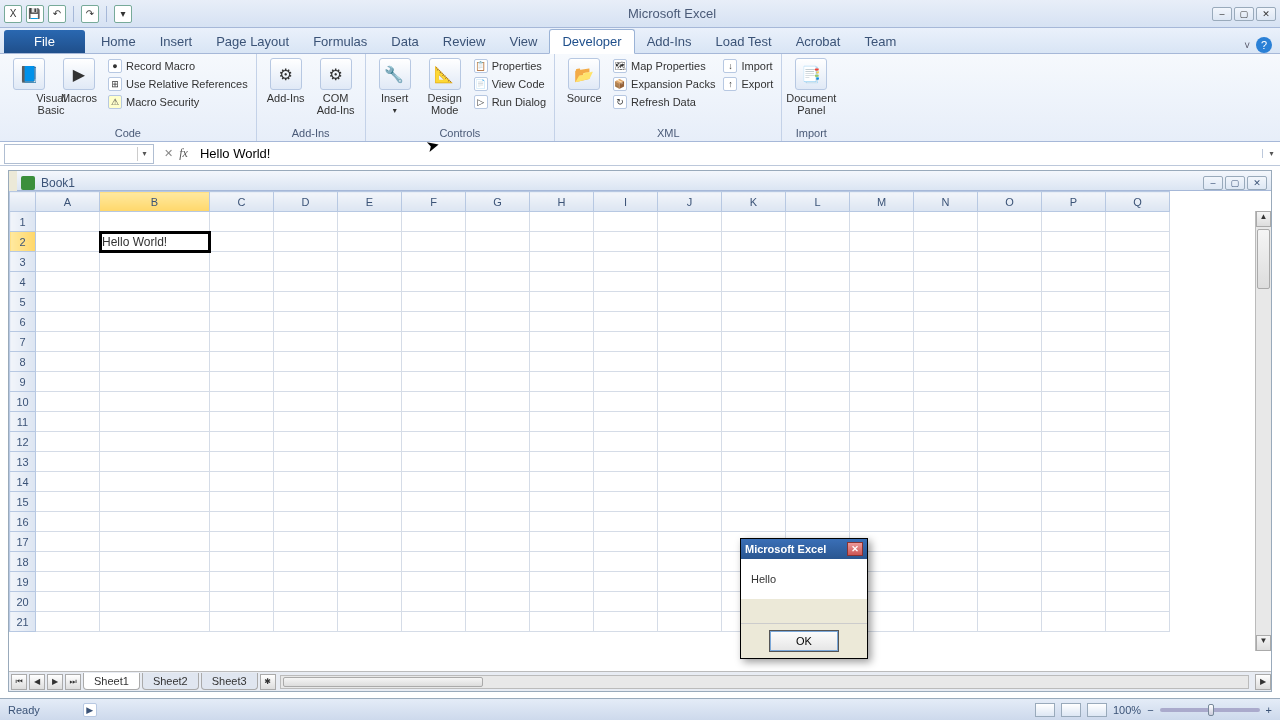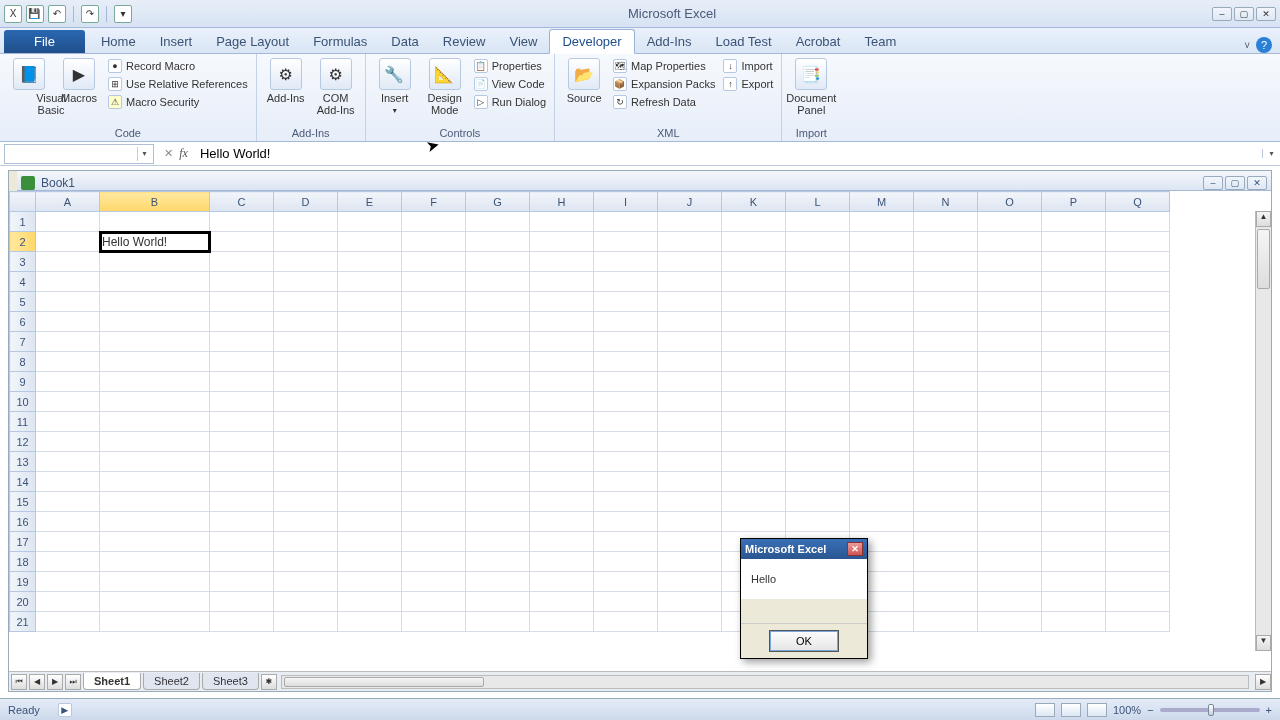--- a/index.html
+++ b/index.html
@@ -56,27 +56,27 @@
   table.grid th.rowh { width:26px; background:linear-gradient(90deg,#f2f5fa,#dce5f2); border:1px solid #b7c8e2; font-weight:normal; font-size:11px; color:#3b5377; text-align:center;}
   table.grid th.rowh.sel { background:linear-gradient(90deg,#ffe9a0,#ffd76a);}
   table.grid td { border:1px solid #d5dce7; height:20px; font-size:12px; padding:0 2px;}
   td.selcell { outline:3px solid #000; outline-offset:-2px;}
   .vscroll { position:absolute; right:0; top:20px; bottom:20px; width:16px; background:#e8e8e8; border-left:1px solid #bbb;}
   .vscroll .arrow { height:16px; background:linear-gradient(#f5f5f5,#ddd); border:1px solid #aaa; font-size:8px; text-align:center;}
   .vscroll .thumb { position:absolute; left:1px; right:1px; top:18px; height:60px; background:linear-gradient(#f5f5f5,#ddd); border:1px solid #aaa; border-radius:2px;}
   .sheet-tabs { position:absolute; left:0; right:0; bottom:0; height:20px; background:#e8ecf3; border-top:1px solid #bbb; display:flex; align-items:center;}
   .navbtn { width:16px; height:16px; border:1px solid #aaa; margin-left:2px; background:linear-gradient(#fff,#ddd); font-size:8px; display:flex; align-items:center; justify-content:center;}
   .sheet-tab { padding:2px 10px; border:1px solid #aaa; border-top:none; background:#fff; margin-left:2px; font-size:11px; border-radius:0 0 4px 4px;}
-  .sheet-tab.active { background:#fff; font-weight:bold;}
+  .sheet-tab.active { background:#fff; font-weight:normal;}
   .sheet-tab.inactive { background:#e0e6f0;}
   .hscroll { flex:1; margin:0 4px; height:14px; background:#e8e8e8; border:1px solid #bbb; position:relative;}
   .hscroll .hthumb { position:absolute; left:2px; top:1px; bottom:1px; width:200px; background:linear-gradient(#f5f5f5,#ddd); border:1px solid #aaa; border-radius:2px;}
 
   
-  .status { position:absolute; left:0; right:0; bottom:0; height:22px; background:linear-gradient(#e4ecf7,#cdd9ec); border-top:1px solid #9ab; display:flex; align-items:center; font-size:11px; color:#3b5377; padding:0 8px;}
+  .status { position:absolute; left:0; right:0; bottom:0; height:22px; background:linear-gradient(#e4ecf7,#cdd9ec); border-top:1px solid #9ab; display:flex; align-items:center; font-size:11px; color:#3b5377; padding:0 8px;gap:25px;}
   .status .right { margin-left:auto; display:flex; align-items:center; gap:6px;}
   .viewbtn { width:20px; height:14px; background:linear-gradient(#fff,#dde7f4); border:1px solid #9ab;}
   .zoom-slider { width:100px; height:4px; background:#aac; position:relative; border-radius:2px;}
   .zoom-slider .zthumb { position:absolute; left:48px; top:-4px; width:6px; height:12px; background:linear-gradient(#fff,#ccd); border:1px solid #789; border-radius:2px;}
 
   
   .cursor { position:absolute; left:426px; top:136px; font-size:16px; color:#000; pointer-events:none; transform:rotate(-15deg);}
 
   
   .msgbox { position:absolute; left:740px; top:538px; width:128px; background:#ece9d8; border:1px solid #000; box-shadow:3px 3px 8px rgba(0,0,0,0.4);}

